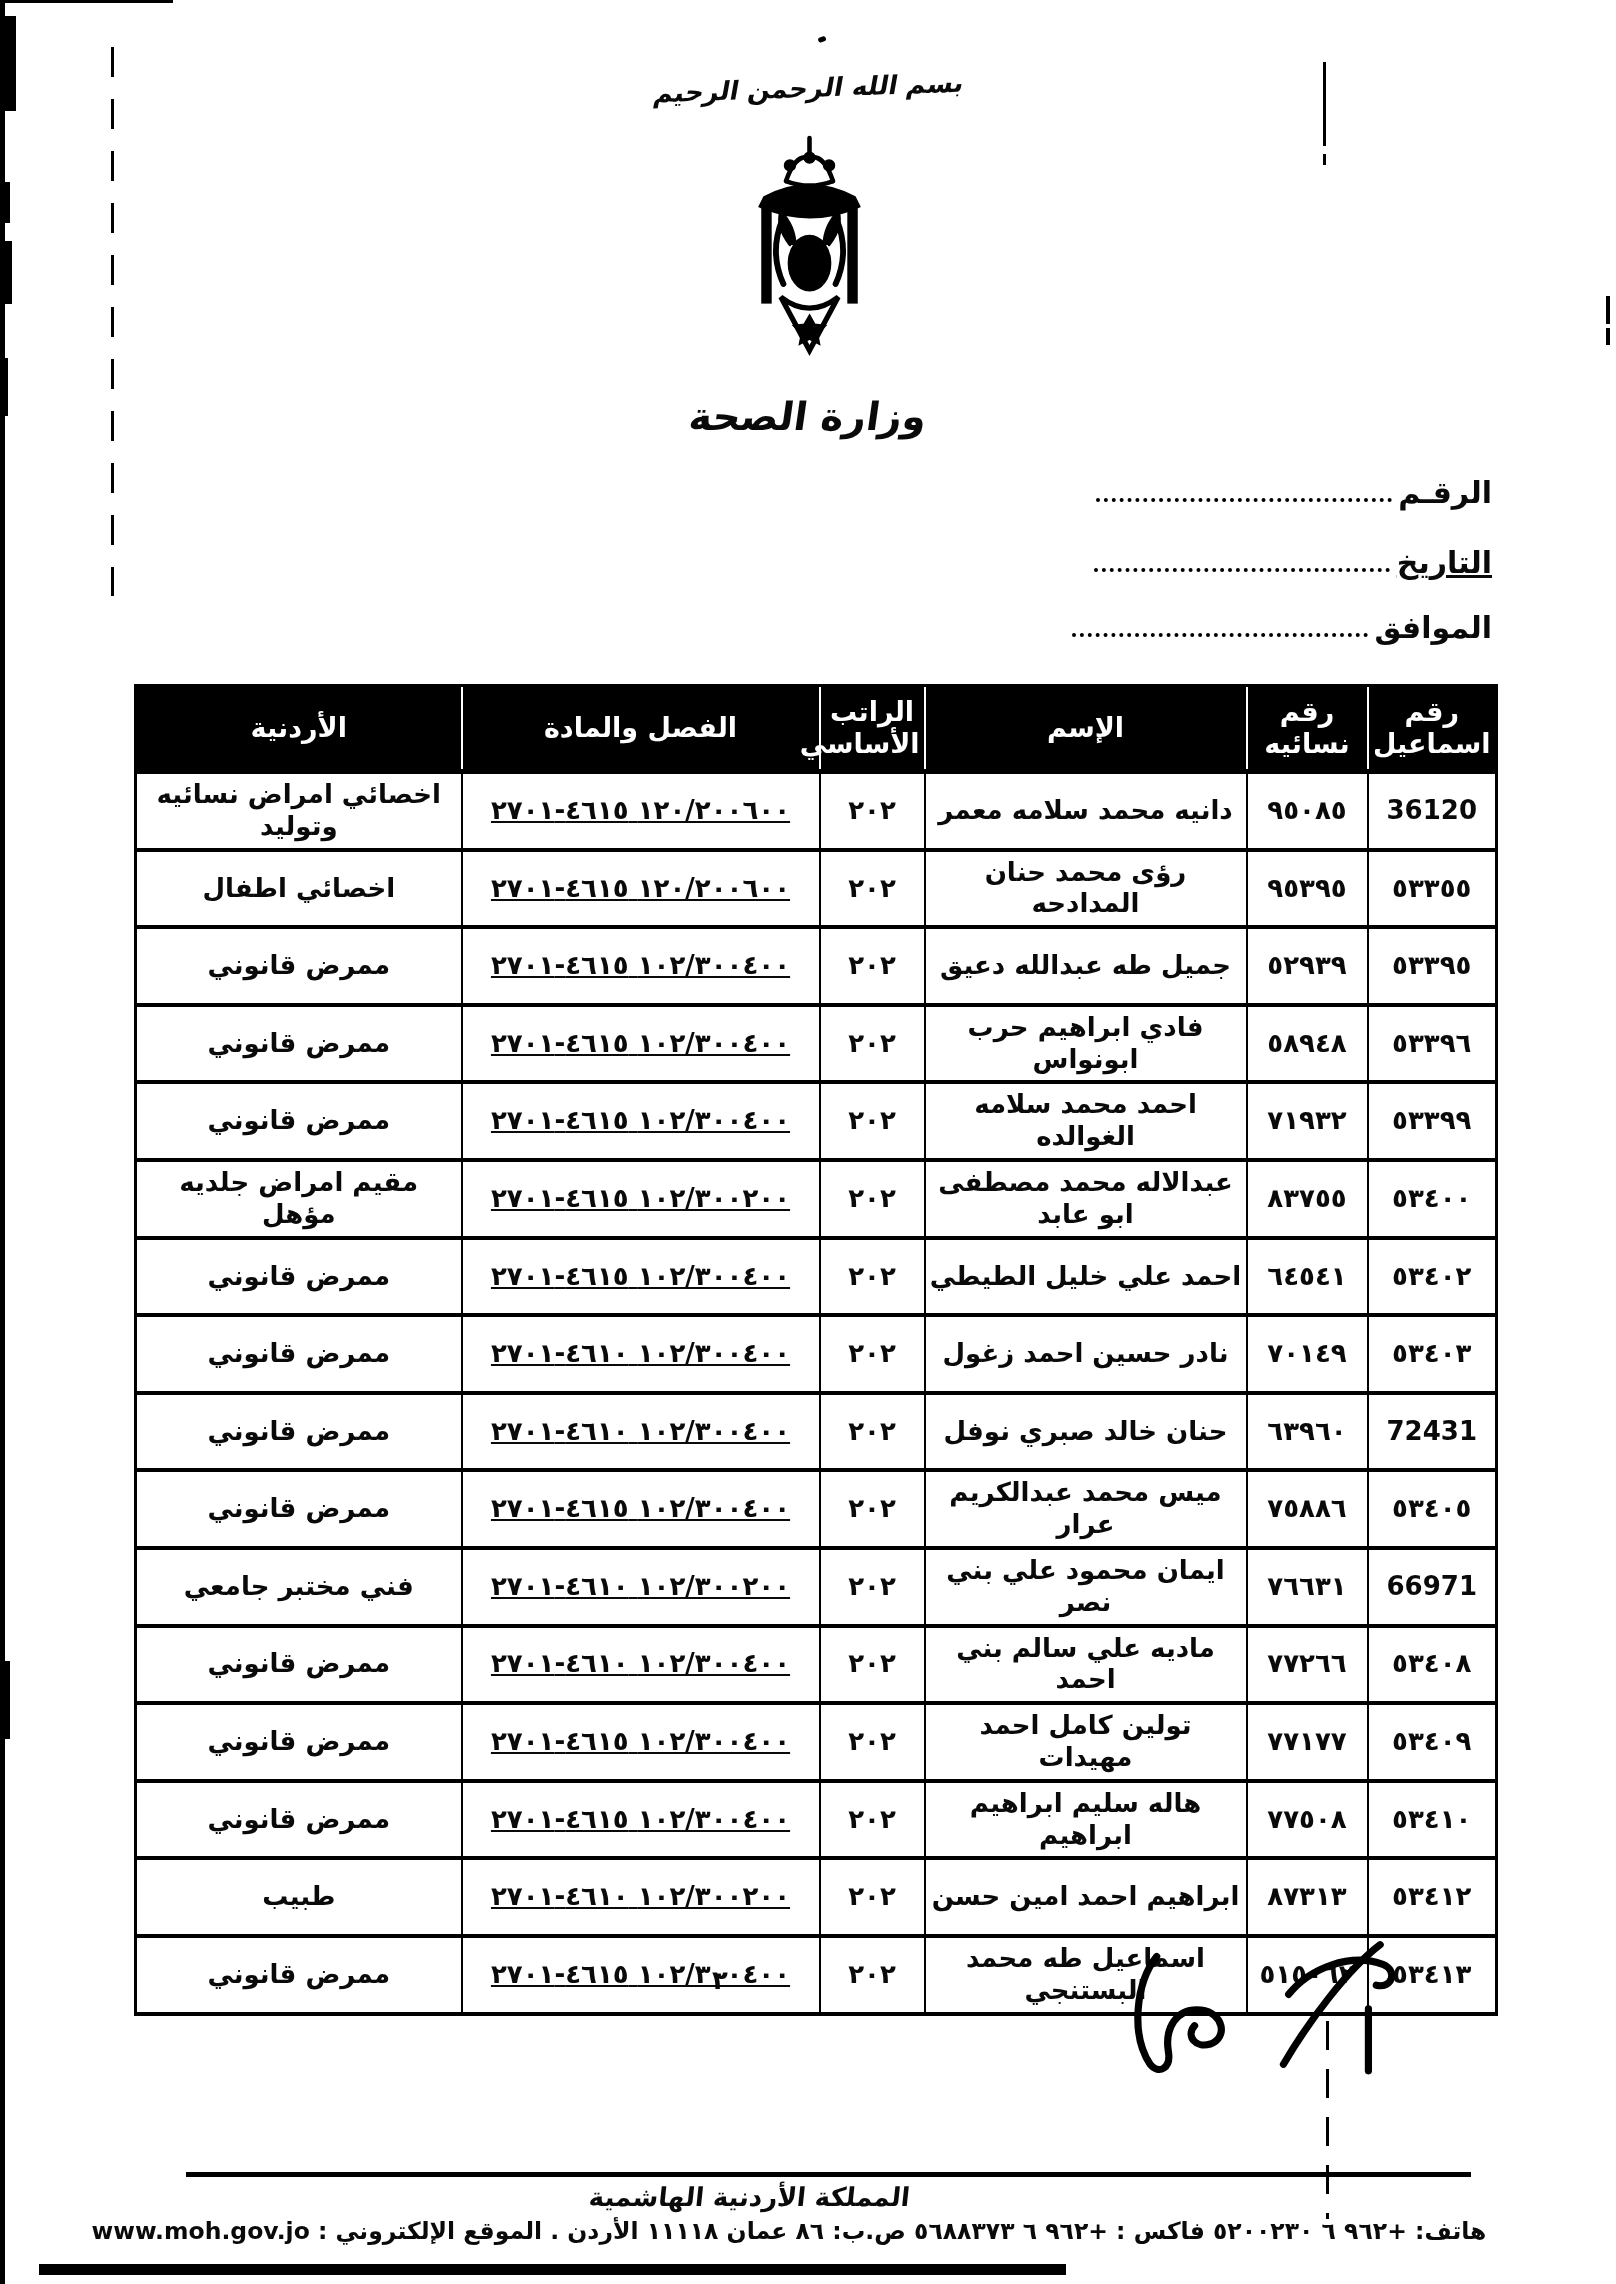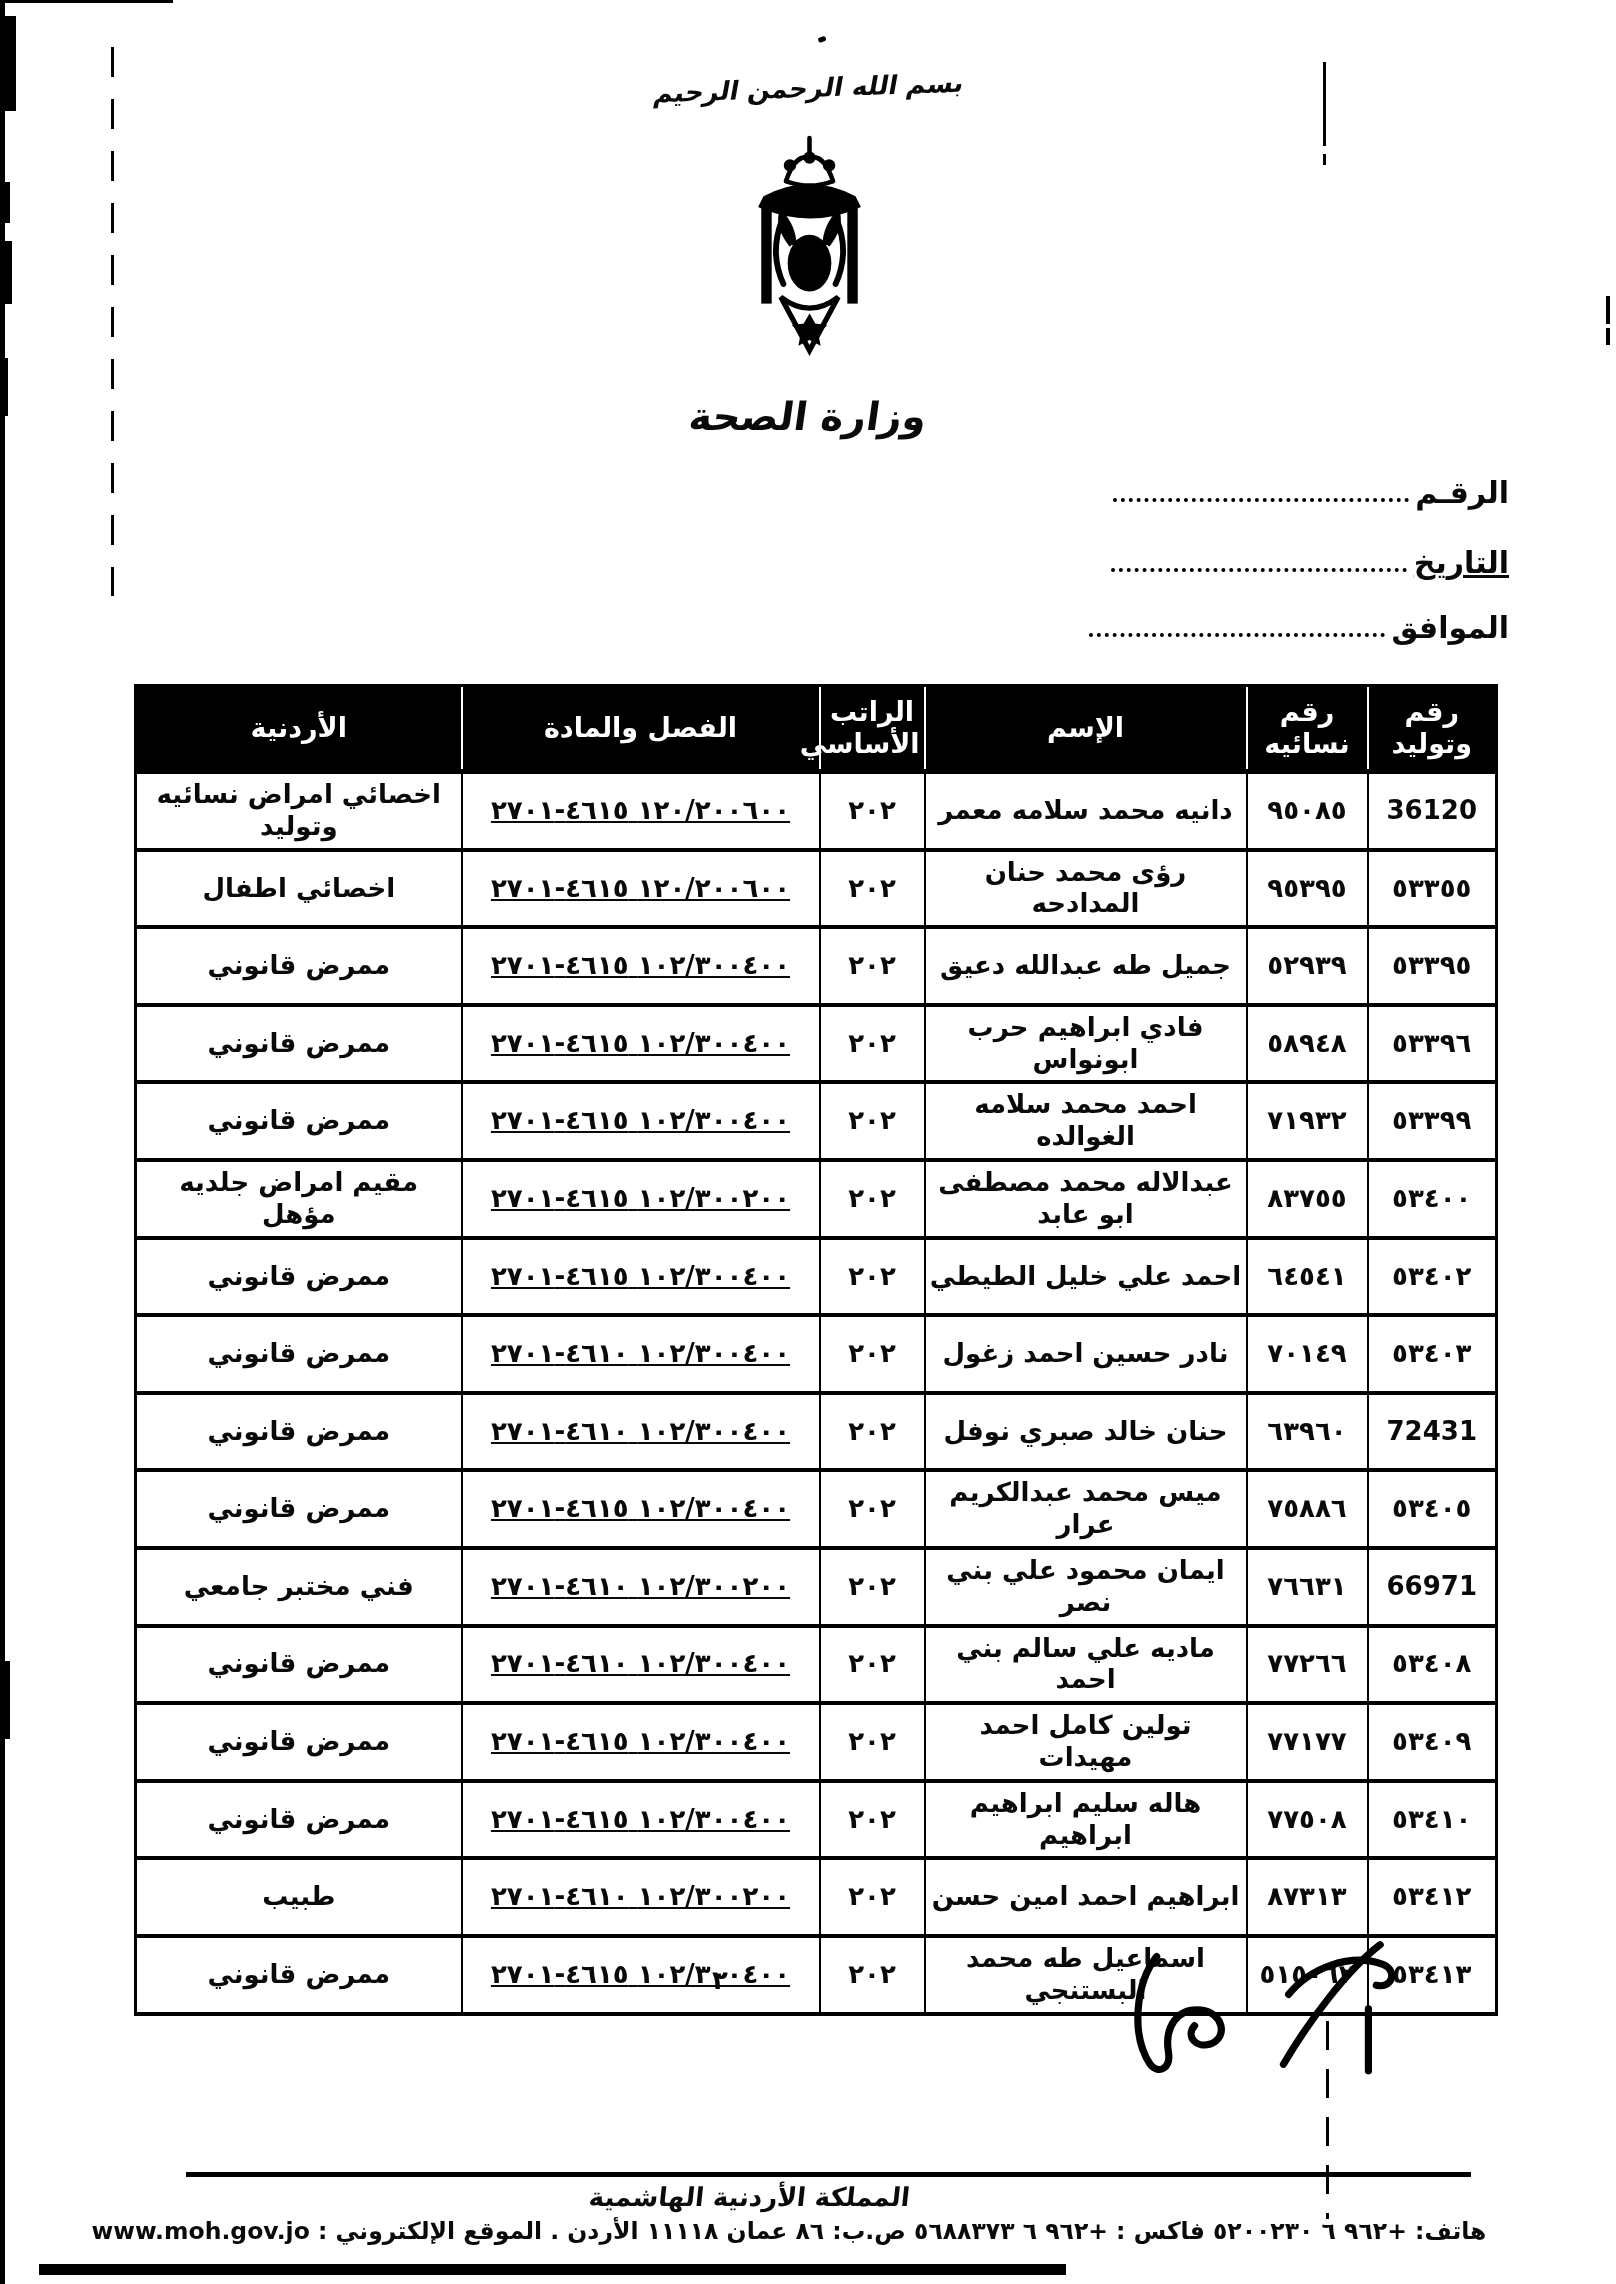--- a/index.html
+++ b/index.html
@@ -21,21 +21,21 @@
   .tiny-mark{position:absolute;left:818px;top:37px;width:7.8px;height:4.6px;background:#000;border-radius:2.6px;transform:rotate(-20deg);}
   .dash-line-br{position:absolute;left:1326px;top:2021px;width:2.6px;height:198px;
     background:repeating-linear-gradient(180deg,#000 0 29px,transparent 29px 48px);}
   
   .bismillah{position:absolute;left:580px;top:73px;width:458px;text-align:center;
     font-size:26px;font-weight:bold;transform:skewX(-12deg) rotate(-2deg);letter-spacing:-0.7px;}
   .emblem{position:absolute;left:743px;top:135px;width:133px;height:229px;}
   .ministry{position:absolute;left:612px;top:394px;width:392px;text-align:center;
     font-size:39px;font-weight:bold;transform:skewX(-8deg);letter-spacing:-1.3px;}
   
-  .field{position:absolute;right:108px;display:flex;align-items:flex-end;direction:rtl;gap:6.5px;text-align:right;}
+  .field{position:absolute;right:125px;display:flex;align-items:flex-end;direction:rtl;gap:6.5px;text-align:right;}
   .field .label{font-size:30px;font-weight:bold;white-space:nowrap;}
   .field .dots{width:296px;height:6.5px;border-bottom:4.6px dotted #000;margin-bottom:7.8px;}
   .f-number{top:475px;} .f-date{top:545px;text-decoration:underline;} .f-agree{top:610px;}
   
   table.roster{position:absolute;left:134px;top:684px;width:1360px;
     border-collapse:collapse;table-layout:fixed;direction:rtl;border:3.3px solid #000;}
   table.roster th{background:#000;color:#fff;border:2px solid #fff;border-bottom:5.2px solid #000;
     font-size:27px;font-weight:bold;height:82px;padding:0 3.9px;line-height:1.2;}
   table.roster td{border:2px solid #000;border-bottom:4.6px solid #000;
     font-size:26px;font-weight:bold;height:71px;text-align:center;vertical-align:middle;
@@ -115,21 +115,21 @@
     <colgroup>
       <col style="width:129px">
         <col style="width:121px">
         <col style="width:322px">
       <col style="width:105px">
         <col style="width:358px">
         <col style="width:326px">
     </colgroup>
     <thead>
       <tr>
-        <th>رقم وتوليد</th>
+        <th>رقم اسماعيل</th>
         <th>رقم نسائيه</th>
         <th>الإسم</th>
         <th>الراتب الأساسي</th>
         <th>الفصل والمادة</th>
         <th>الأردنية</th>
       </tr>
     </thead>
     <tbody>
         <tr>
           <td>36120</td>

